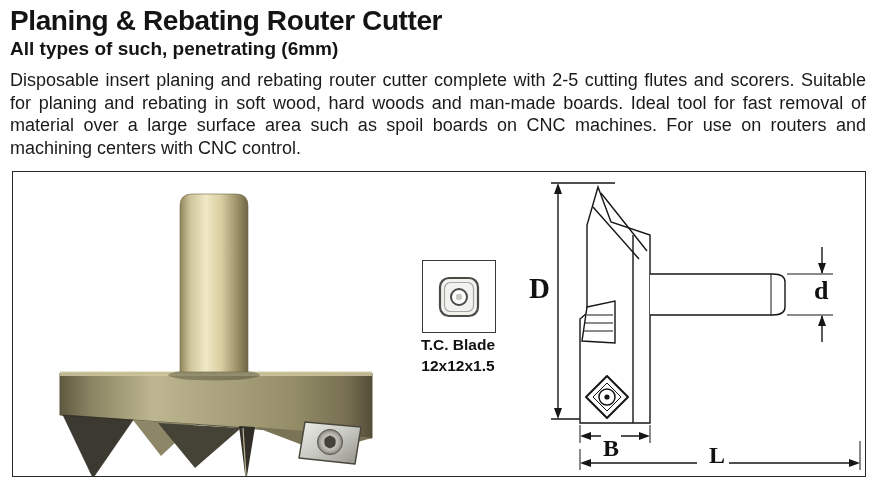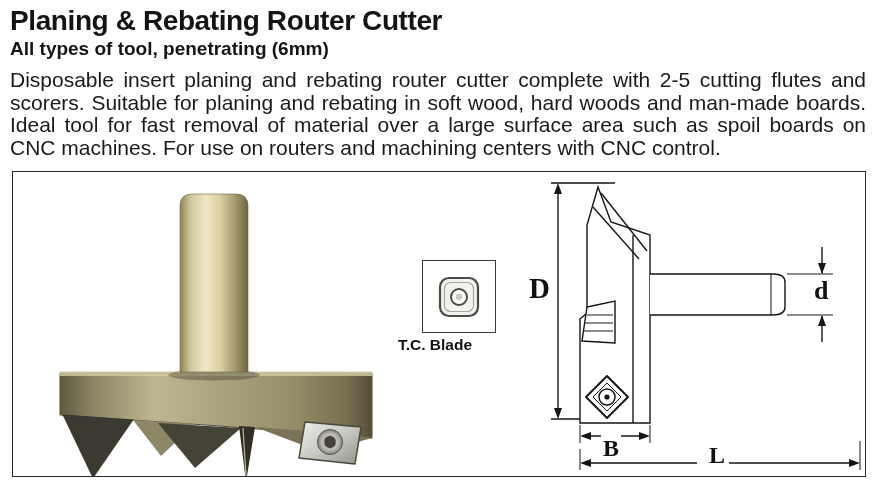--- a/index.html
+++ b/index.html
@@ -9,53 +9,53 @@
     overflow:hidden; position:relative;
   }
   .title {
     font-size:28px; font-weight:bold; letter-spacing:-0.4px;
     margin:5px 12px 0 10px; line-height:32px;
   }
   .subtitle {
     font-size:19px; font-weight:bold; margin:1px 0 9px 10px; line-height:22px;
   }
   .desc {
-    font-size:21px; line-height:22.6px; text-align:justify;
+    font-size:18px; line-height:22.6px; text-align:justify;
     margin:0 12px 12px 10px; color:#1a1a1a;
   }
   .figure-box {
     position:relative; margin-left:12px; width:854px; height:306px;
     border:1.6px solid #2a2a2a; box-sizing:border-box; background:#fff;
   }
   .tool-svg { position:absolute; left:30px; top:12px; }
   .diagram-svg { position:absolute; left:514px; top:3px; }
   .blade-box {
     position:absolute; left:409px; top:88px; width:74px; height:73px;
     border:1.6px solid #3a3a3a; box-sizing:border-box;
     display:flex; align-items:center; justify-content:center; background:#fff;
   }
   .blade-label {
     position:absolute; left:385px; top:162px; width:120px;
-    text-align:left; font-weight:bold; font-size:15.5px; line-height:21px;
+    text-align:center; font-weight:bold; font-size:15.5px; line-height:21px;
     color:#111;
   }
   .dim {
     position:absolute; font-family:"Liberation Serif", serif; font-weight:bold;
     color:#111; background:#fff; padding:0 2px;
   }
   .dim-D { left:514px; top:100px; font-size:29px; }
   .dim-d { left:799px; top:104px; font-size:26px; }
   .dim-B { left:588px; top:263px; font-size:24px; }
   .dim-L { left:694px; top:270px; font-size:24px; }
 </style>
 </head>
 <body>
 
 <h1 class="title">Planing &amp; Rebating Router Cutter</h1>
-<h2 class="subtitle">All types of tool, penetrating (6mm)</h2>
+<h2 class="subtitle">All types of such, penetrating (6mm)</h2>
 <p class="desc">Disposable insert planing and rebating router cutter complete with 2-5 cutting flutes and scorers. Suitable for planing and rebating in soft wood, hard woods and man-made boards. Ideal tool for fast removal of material over a large surface area such as spoil boards on CNC machines. For use on routers and machining centers with CNC control.</p>
 
 <div class="figure-box">
 
   <svg class="tool-svg" width="360" height="292" viewBox="0 0 360 292">
     <defs>
       <linearGradient id="shankGrad" x1="0" y1="0" x2="1" y2="0">
         <stop offset="0" stop-color="#8f855c"></stop>
         <stop offset="0.15" stop-color="#cfc59a"></stop>
         <stop offset="0.38" stop-color="#f0e8c6"></stop>
@@ -107,20 +107,21 @@
   <div class="blade-box">
     <svg width="70" height="70" viewBox="0 0 70 70">
       <rect x="16" y="16" width="38" height="38" rx="9" fill="#f2f2ee" stroke="#4a4a46" stroke-width="2.2"></rect>
       <rect x="20.5" y="20.5" width="29" height="29" rx="6" fill="none" stroke="#a8a8a2" stroke-width="1.2"></rect>
       <circle cx="35" cy="35" r="8" fill="#ffffff" stroke="#4a4a46" stroke-width="2"></circle>
       <circle cx="35" cy="35" r="3.2" fill="#c9c9c1"></circle>
     </svg>
   </div>
   <div class="blade-label">
     <div>T.C. Blade</div>
+    <div>12x12x1.5</div>
   </div>
 
   <svg class="diagram-svg" width="338" height="300" viewBox="0 0 338 300">
     <g stroke="#161616" stroke-width="1.4" fill="none">
 
       <line x1="24" y1="8" x2="88" y2="8"></line>
       <line x1="24" y1="244" x2="100" y2="244"></line>
       <line x1="31" y1="15" x2="31" y2="237"></line>
 
       <path d="M71,12 L60,50 L60,138 L53,144 L53,248 L123,248 L123,60 L84,47 Z" fill="#ffffff"></path>

